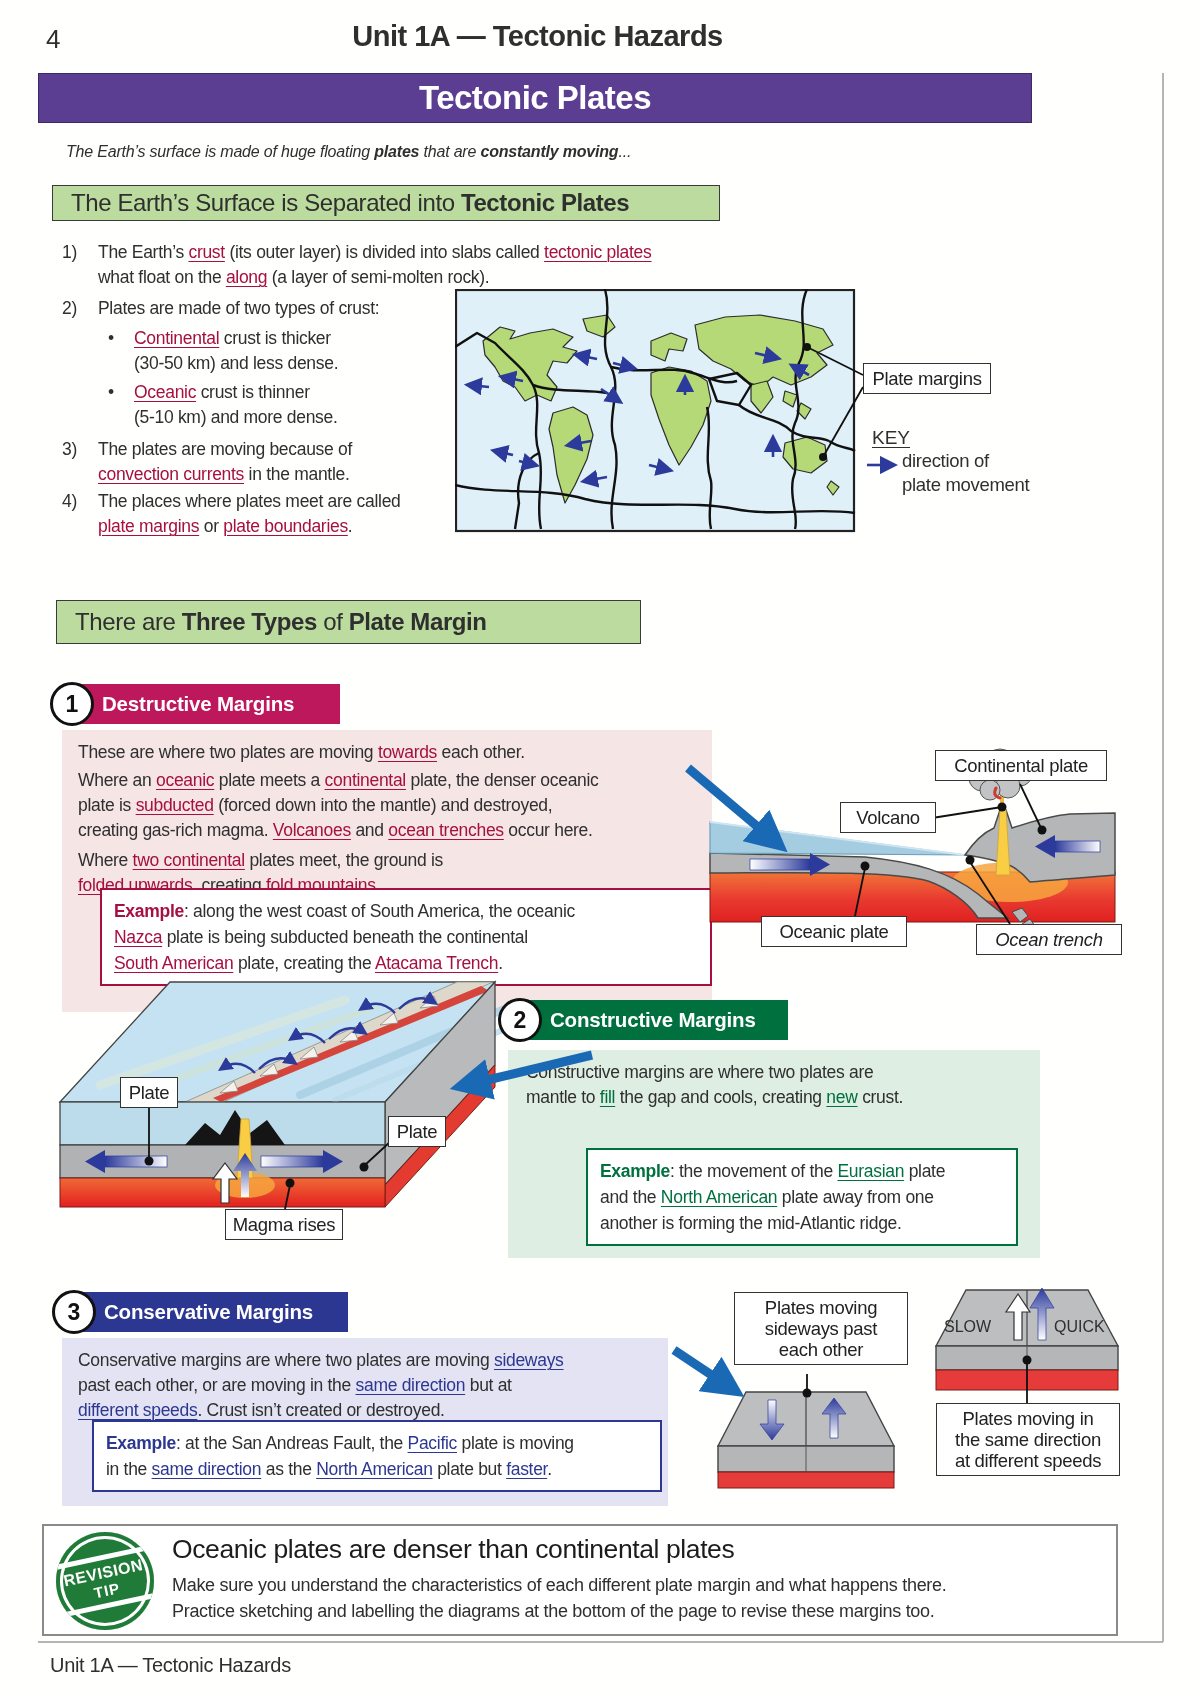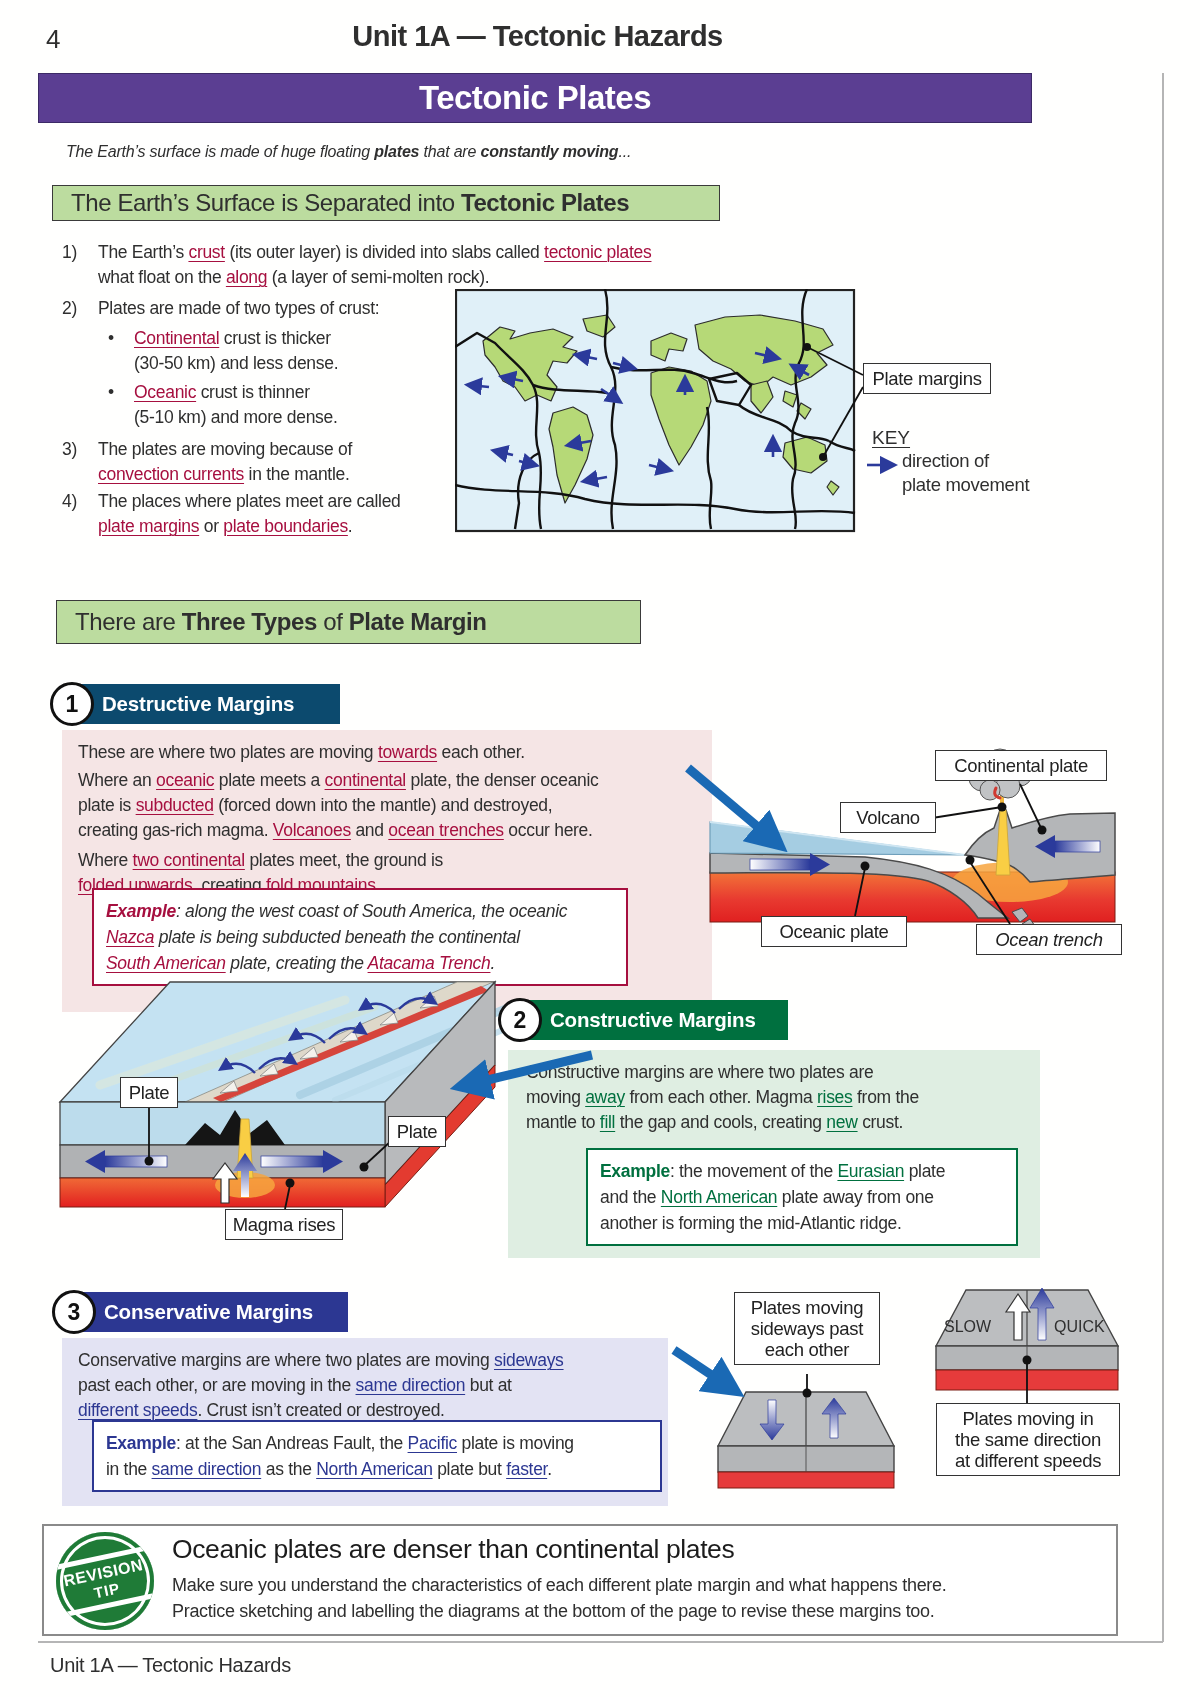--- a/index.html
+++ b/index.html
@@ -27,32 +27,32 @@
   .li.bul .mk{width:26px;}
   
   #map-wrap{left:455px;top:289px;width:585px;height:250px;}
   .lblbox{position:absolute;background:#fff;border:1.5px solid #333;box-sizing:border-box;text-align:center;font-size:18.5px;line-height:21px;letter-spacing:-0.3px;padding:4px 4px;color:#222;}
   #plate-margins-label{left:408px;top:74px;width:128px;}
   #key-label{left:417px;top:138px;font-size:19px;text-decoration:underline;text-underline-offset:3px;}
   #key-text{left:447px;top:160px;width:150px;font-size:18.5px;line-height:24px;letter-spacing:-0.3px;}
   
   .num-circle{position:absolute;width:44px;height:44px;border-radius:50%;background:#fff;border:3px solid #111;box-sizing:border-box;display:flex;align-items:center;justify-content:center;font-size:23px;font-weight:bold;z-index:3;color:#111;}
   .sec-banner{position:absolute;height:40px;display:flex;align-items:center;padding-left:36px;color:#fff;font-size:20.5px;font-weight:bold;letter-spacing:-0.2px;box-sizing:border-box;z-index:2;}
-  #banner1{left:66px;top:684px;width:274px;background:#0c4a6e;}
+  #banner1{left:66px;top:684px;width:274px;background:#be185d;}
   #banner2{left:514px;top:1000px;width:274px;background:#00703f;}
   #banner3{left:68px;top:1292px;width:280px;background:#2c3792;}
   #circle1{left:50px;top:682px;}
   #circle2{left:498px;top:998px;}
   #circle3{left:52px;top:1290px;}
   
   #pink-box{left:62px;top:730px;width:650px;height:282px;background:#f5e5e5;}
   #greenbg-box{left:508px;top:1050px;width:532px;height:208px;background:#dfeee2;}
   #lav-box{left:62px;top:1338px;width:606px;height:168px;background:#e3e3f3;}
   .example{position:absolute;background:#fff;box-sizing:border-box;padding:8px 12px;font-size:17.5px;line-height:26px;letter-spacing:-0.3px;}
-  #example1{left:92px;top:888px;width:536px;border:2.5px solid #a60f3f;font-style:italic;}
+  #example1{left:100px;top:888px;width:612px;border:2.5px solid #a60f3f;}
   #example1 .exw{color:#a60f3f;}
   #example2{left:586px;top:1148px;width:432px;border:2.5px solid #00703f;}
   #example2 .exw{color:#00703f;}
   #example3{left:92px;top:1420px;width:570px;border:2.5px solid #2c3792;}
   #example3 .exw{color:#2c3792;}
   .exw{font-weight:bold;}
   
   #destr-wrap{left:630px;top:650px;width:530px;height:330px;}
   #constr-wrap{left:45px;top:945px;width:500px;height:305px;}
   #conserv-wrap{left:700px;top:1280px;width:470px;height:222px;}
@@ -288,21 +288,20 @@
     <div class="lblbox" style="left:210px;top:152px;width:96px;">Volcano</div>
     <div class="lblbox" style="left:131px;top:266px;width:146px;">Oceanic plate</div>
     <div class="lblbox" style="left:346px;top:274px;width:146px;font-style:italic;">Ocean trench</div>
   </div>
 
   <div class="num-circle" id="circle2">2</div>
   <div class="sec-banner" id="banner2">Constructive Margins</div>
   <div class="abs" id="greenbg-box"></div>
   <div class="abs body-txt nowrap c-green" style="left:526px;top:1060px;">
       <div><span>Constructive margins are where two plates are</span></div>
-      <div><span>moving </span><span class="u">away</span><span> from each other.  Magma </span><span class="u">rises</span><span> from the</span></div>
       <div><span>mantle to </span><span class="u">fill</span><span> the gap and cools, creating </span><span class="u">new</span><span> crust.</span></div>
     </div>
   <div class="example nowrap c-green" id="example2">
       <div><span class="exw">Example</span><span>: the movement of the </span><span class="u">Eurasian</span><span> plate</span></div>
       <div><span>and the </span><span class="u">North American</span><span> plate away from one</span></div>
       <div><span>another is forming the mid-Atlantic ridge.</span></div>
     </div>
 
   <div class="abs" id="constr-wrap">
     <svg width="500" height="305" viewBox="0 0 500 305">
@@ -429,21 +428,21 @@
       <polygon points="314,60 322,60 322,32 330,32 318,14 306,32 314,32" fill="#fff" stroke="#333" stroke-width="1.2"></polygon>
       <polygon points="338,60 346,60 346,28 354,28 342,8 330,28 338,28" fill="url(#gsU)" stroke="#2b3a9b" stroke-width="0.7"></polygon>
       <text x="244" y="52" font-size="16" fill="#2f2f2f" font-family="Liberation Sans, sans-serif">SLOW</text>
       <text x="354" y="52" font-size="16" fill="#2f2f2f" font-family="Liberation Sans, sans-serif">QUICK</text>
       <rect x="236" y="66" width="182" height="24" fill="#b4b6b8" stroke="#444" stroke-width="1.4"></rect>
       <line x1="327" y1="66" x2="327" y2="90" stroke="#555" stroke-width="1"></line>
       <rect x="236" y="90" width="182" height="20" fill="#e63b3b" stroke="#7a1d12" stroke-width="1"></rect>
       <circle cx="327" cy="80" r="4.5" fill="#111"></circle>
       <line x1="327" y1="80" x2="327" y2="123" stroke="#111" stroke-width="1.8"></line>
     </svg>
-    <div class="lblbox nowrap" style="left:34px;top:12px;width:146px;">
+    <div class="lblbox nowrap" style="left:34px;top:12px;width:174px;">
         <div>Plates moving</div>
         <div>sideways past</div>
         <div>each other</div>
       </div>
     <div class="lblbox nowrap" style="left:236px;top:123px;width:184px;">
         <div>Plates moving in</div>
         <div>the same direction</div>
         <div>at different speeds</div>
       </div>
   </div>

